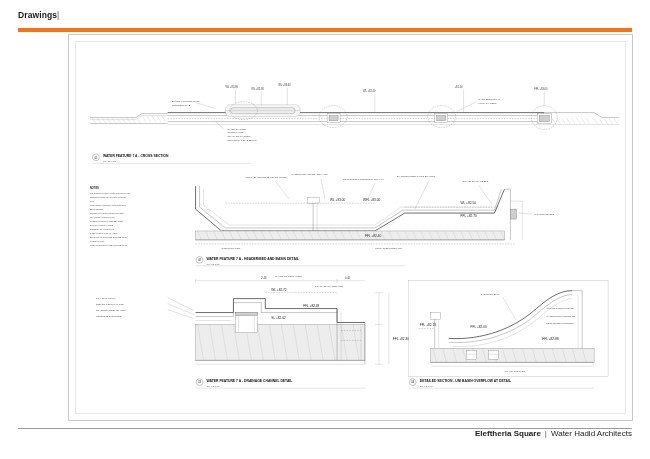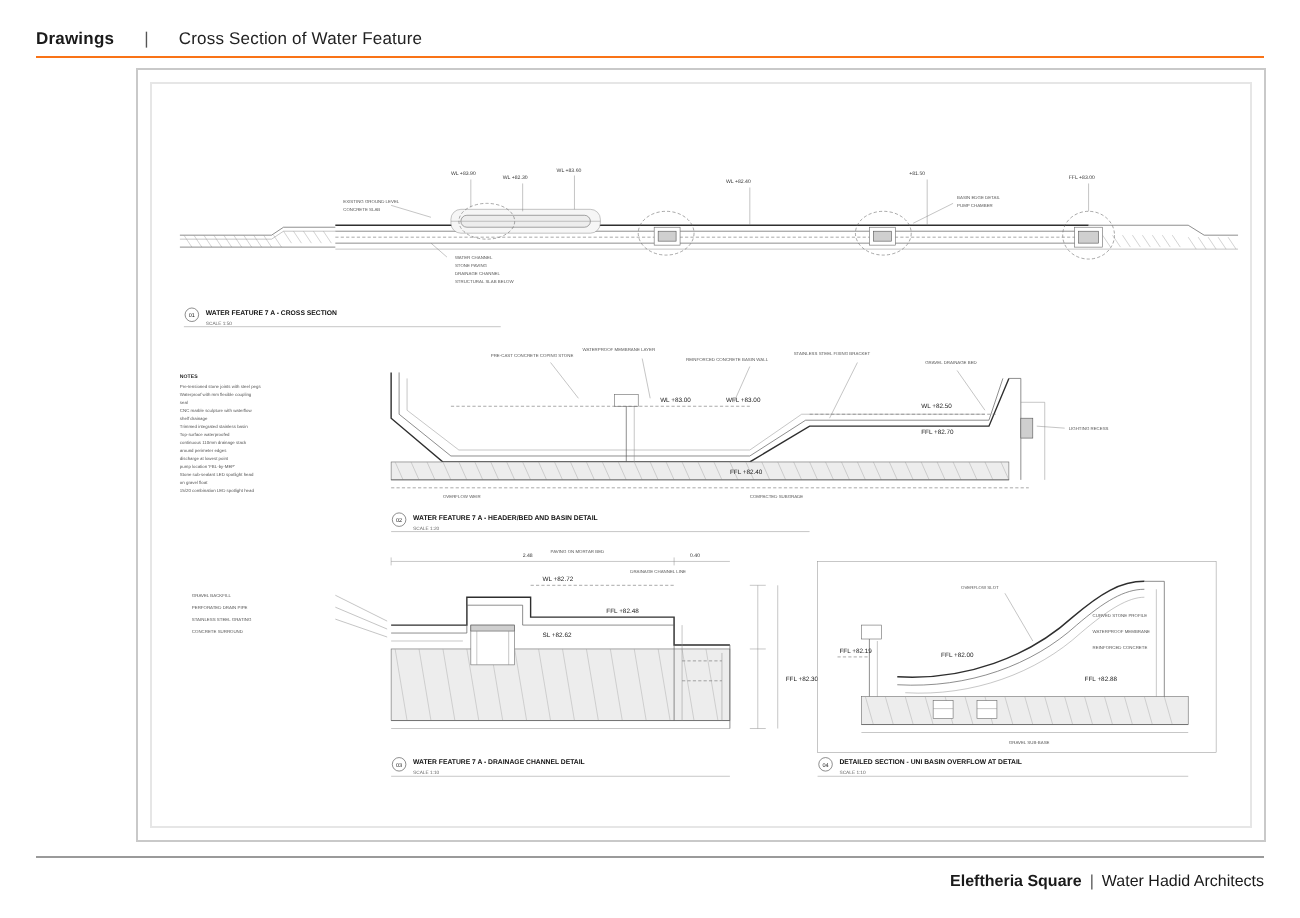--- a/index.html
+++ b/index.html
@@ -16,42 +16,41 @@
     overflow: hidden;
   }
 
   
   .page-header {
     position: absolute;
     top: 10px;
     left: 18px;
     right: 18px;
     height: 18px;
-    border-bottom: 1px solid #f97316;
+    border-bottom: 4px solid #f97316;
     display: flex;
-    align-items: center;
-    gap: 15px;
+    align-items: flex-start;
+    gap: 0;
     font-size: 8.5px;
     letter-spacing: 0.1px;
   }
   .page-header .hdr-strong { font-weight: bold; }
   .page-header .hdr-sep { color: #555; }
   .page-header .hdr-sub { color: #222; }
 
   
   .page-footer {
     position: absolute;
     bottom: 14px;
     left: 18px;
     right: 18px;
     height: 16px;
     border-top: 1px solid #9a9a9a;
     display: flex;
     justify-content: flex-end;
-    align-items: flex-end;
     gap: 4px;
     font-size: 8px;
     margin-top: 15px;
   }
   .page-footer .ftr-strong { font-weight: bold; }
   .page-footer .ftr-sep { color: #555; }
 
   
   .sheet {
     position: absolute;
@@ -92,21 +91,20 @@
   .solid-fill { fill: #cfcfcf; stroke: #555; stroke-width: 0.3; }
   .light-fill { fill: #f6f6f6; stroke: #8a8a8a; stroke-width: 0.25; }
   .white-fill { fill: #ffffff; stroke: #6a6a6a; stroke-width: 0.3; }
 </style>
 </head>
 <body>
 
 <div class="page-header">
   <span class="hdr-strong">Drawings</span>
   <span class="hdr-sep">|</span>
-  <span class="hdr-sub">Cross Section of Water Feature</span>
 </div>
 
 <div class="sheet">
   <div class="sheet-inner">
 
     <svg class="svg-layer" viewBox="0 0 551 373" preserveAspectRatio="none">
 
       <g>
 
         <path class="ln" d="M14 76 L60 76 L66 72 L92 72"></path>

